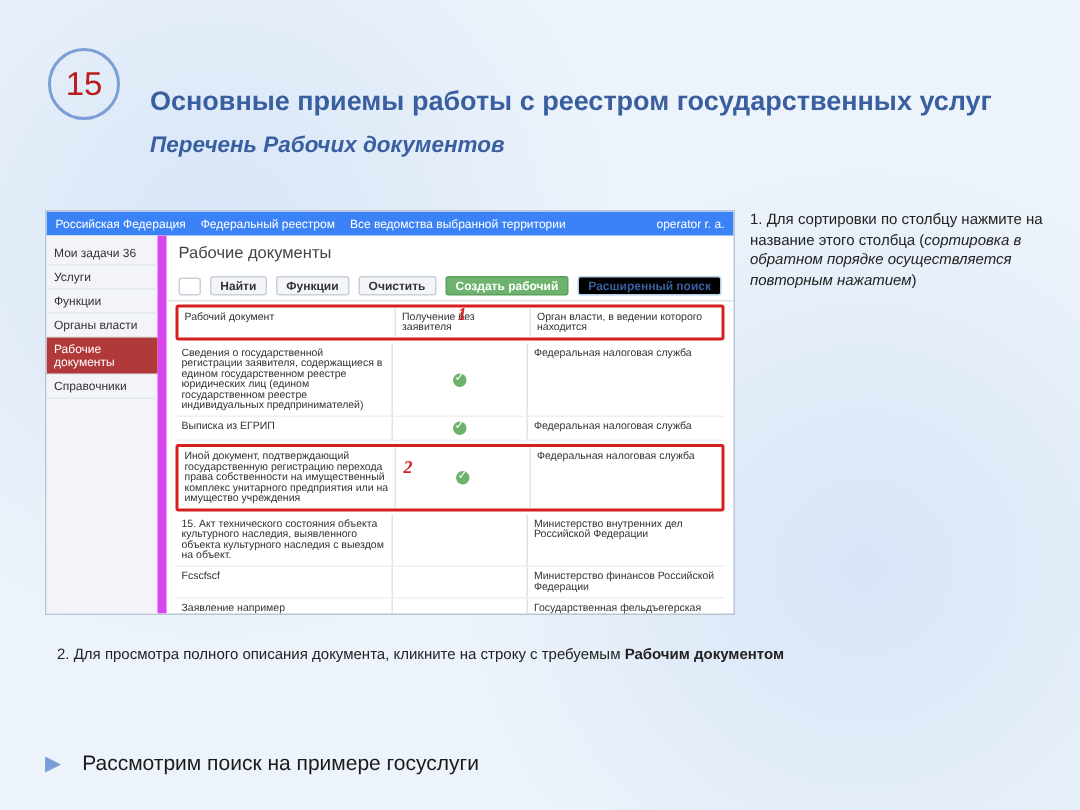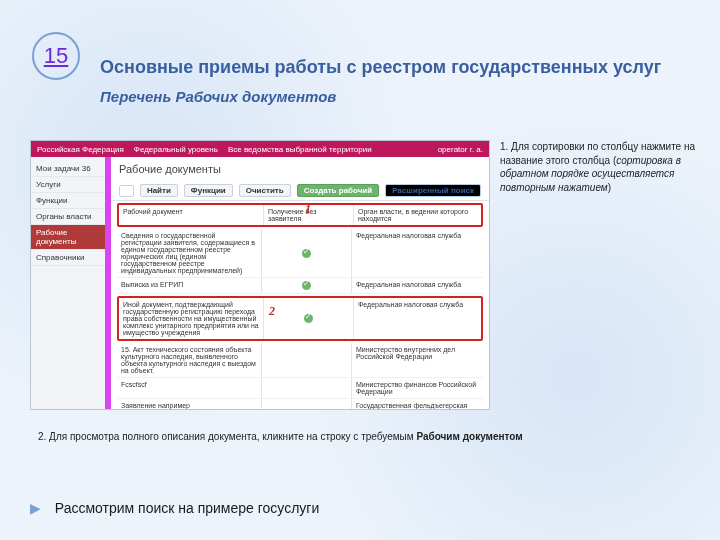--- a/index.html
+++ b/index.html
@@ -18,23 +18,22 @@
     position: absolute;
     left: 32px;
     top: 32px;
     width: 48px;
     height: 48px;
     border: 2px solid #7a9fd6;
     border-radius: 50%;
     display: flex;
     align-items: center;
     justify-content: center;
-    color: #6d28d9;
+    color: #b91c1c;
     font-size: 22px;
-    text-decoration: underline;
   }
   .title {
     position: absolute;
     left: 100px;
     top: 32px;
     width: 570px;
     color: #3a5fa0;
     font-size: 18px;
     font-weight: bold;
     line-height: 1.3;
@@ -58,21 +57,21 @@
     width: 460px;
     height: 270px;
     background: #fff;
     border: 1px solid #b8c5d5;
     font-size: 8px;
     color: #333;
     overflow: hidden;
   }
   .shot-topbar {
     height: 16px;
-    background: #be185d;
+    background: #3b82f6;
     color: #fff;
     display: flex;
     align-items: center;
     padding: 0 6px;
     gap: 10px;
   }
   .shot-topbar .right { margin-left: auto; display: flex; gap: 8px; }
   .shot-body { display: flex; height: calc(100% - 16px); }
   .shot-side {
     width: 80px;
@@ -217,21 +216,21 @@
 </head>
 <body>
 
 <div class="slide-number">15</div>
 <div class="title">Основные приемы работы с реестром государственных услуг</div>
 <div class="subtitle">Перечень Рабочих документов</div>
 
 <div class="shot">
   <div class="shot-topbar">
     <span>Российская Федерация</span>
-    <span>Федеральный уровень</span>
+    <span>Федеральный реестром</span>
     <span>Все ведомства выбранной территории</span>
     <span class="right">
       <span>operator r. a.</span>
     </span>
   </div>
   <div class="shot-body">
     <div class="shot-side" id="sidebar">
         <div class="item">Мои задачи  36</div>
         <div class="item">Услуги</div>
         <div class="item">Функции</div>

